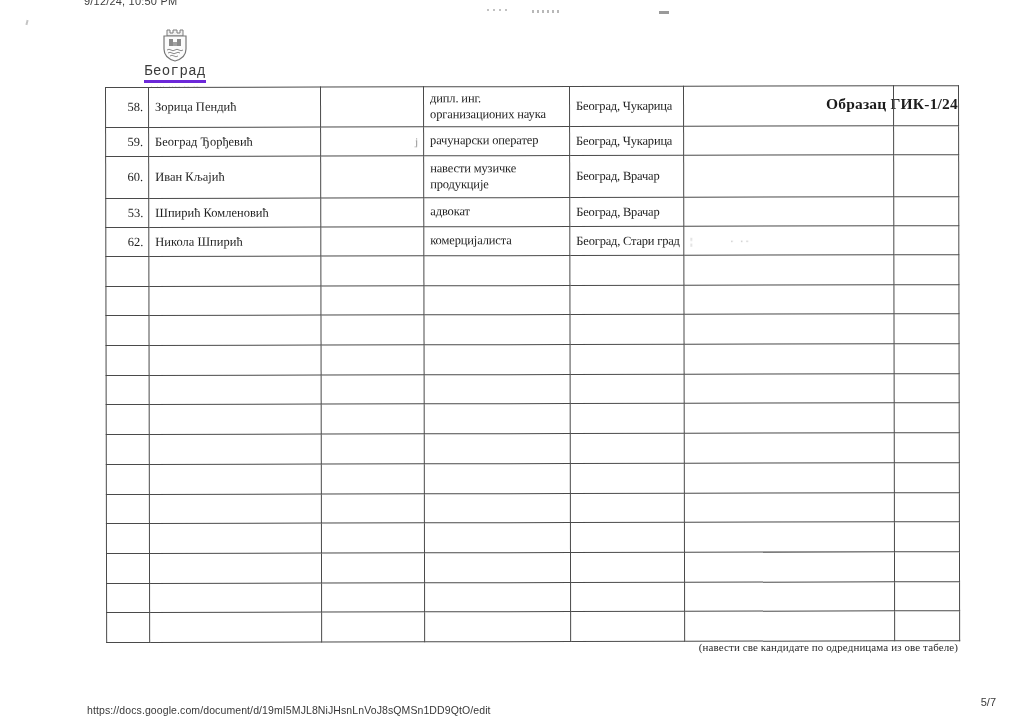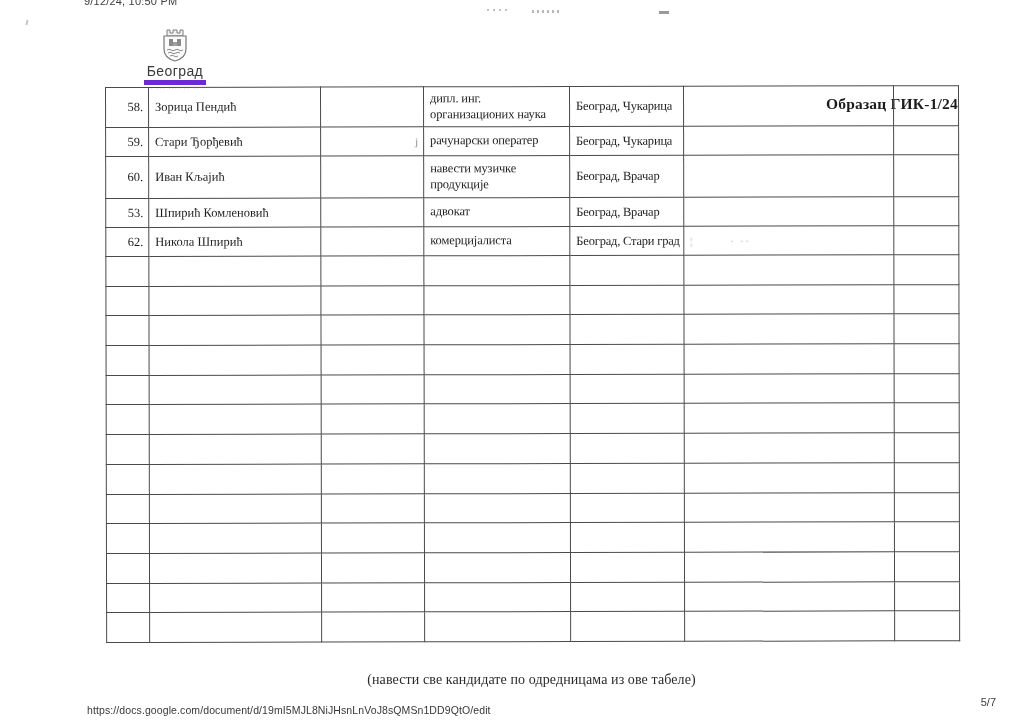--- a/index.html
+++ b/index.html
@@ -32,23 +32,23 @@
   .smudge.s1{left:487px;top:9px;width:20px;height:2px;
     background:repeating-linear-gradient(90deg,#c2c2c2 0 2px,transparent 2px 6px);}
   .smudge.s2{left:532px;top:10px;width:30px;height:2.5px;
     background:repeating-linear-gradient(90deg,#b8b8b8 0 2px,transparent 2px 5px);}
   .smudge.s3{left:659px;top:11px;width:10px;height:3px;background:#9a9a9a;}
   .smudge.s4{left:26px;top:20px;width:2px;height:5px;background:#c4c4c4;transform:rotate(14deg);}
   
   .logo{position:absolute;left:144px;top:29px;width:62px;text-align:center;}
   .logo svg{display:block;margin:0 auto;opacity:0.8;}
   .logo-city{
-    font-family:Liberation Sans, sans-serif;
+    font-family:Liberation Mono, monospace;
     font-size:14px;color:#3a3a3a;letter-spacing:0.4px;
-    border-bottom:5px solid #6d28d9;
+    border-bottom:3px solid #6d28d9;
     padding-bottom:1px;margin-top:1px;
     filter:blur(0.3px);
   }
   .logo-sub{
     font-size:5px;color:#aaa;letter-spacing:1.5px;line-height:6px;margin-top:1px;
     filter:blur(0.4px);white-space:nowrap;
   }
   
   .form-label{
     position:absolute;left:700px;top:63px;width:258px;
@@ -79,23 +79,23 @@
     overflow:hidden;
   }
   td.c-num{text-align:right;padding:2px 2px;}
   td.c-occ{font-size:12px;letter-spacing:-0.15px;line-height:1.22;padding-right:2px;}
   td.c-res{font-size:12px;letter-spacing:-0.2px;white-space:nowrap;padding-right:0;}
   td.c-mid{text-align:right;padding-right:18px;}
   .mark-faint{color:#8a8a8a;font-size:11px;filter:blur(0.3px);}
   .mark-wide{color:#9a9a9a;font-size:10px;letter-spacing:2px;filter:blur(0.4px);white-space:pre;}
   
   .caption{
-    position:absolute;left:105px;top:672px;width:853px;
-    text-align:center;
-    font-size:14px;color:#2a2a2a;letter-spacing:0.1px;
+    position:absolute;left:105px;top:641px;width:853px;
+    text-align:right;
+    font-size:11px;color:#2a2a2a;letter-spacing:0.1px;
     filter:blur(0.2px);
   }
 </style>
 </head>
 <body>
 
 <div class="page">
 
   <div class="print-timestamp">9/12/24, 10:50 PM</div>
   <div class="smudge s1"></div>
@@ -140,21 +140,21 @@
             <td class="c-num">58.</td>
             <td class="c-name">Зорица Пендић</td>
             <td class="c-mid"></td>
             <td class="c-occ">дипл. инг. организационих наука</td>
             <td class="c-res">Београд, Чукарица</td>
             <td></td>
             <td></td>
           </tr>
           <tr style="height: 29px;">
             <td class="c-num">59.</td>
-            <td class="c-name">Стари Ђорђевић</td>
+            <td class="c-name">Београд Ђорђевић</td>
             <td class="c-mid"><span class="mark-faint">ј</span></td>
             <td class="c-occ">рачунарски оператер</td>
             <td class="c-res">Београд, Чукарица</td>
             <td></td>
             <td></td>
           </tr>
           <tr style="height: 42px;">
             <td class="c-num">60.</td>
             <td class="c-name">Иван Кљајић</td>
             <td class="c-mid"></td>

